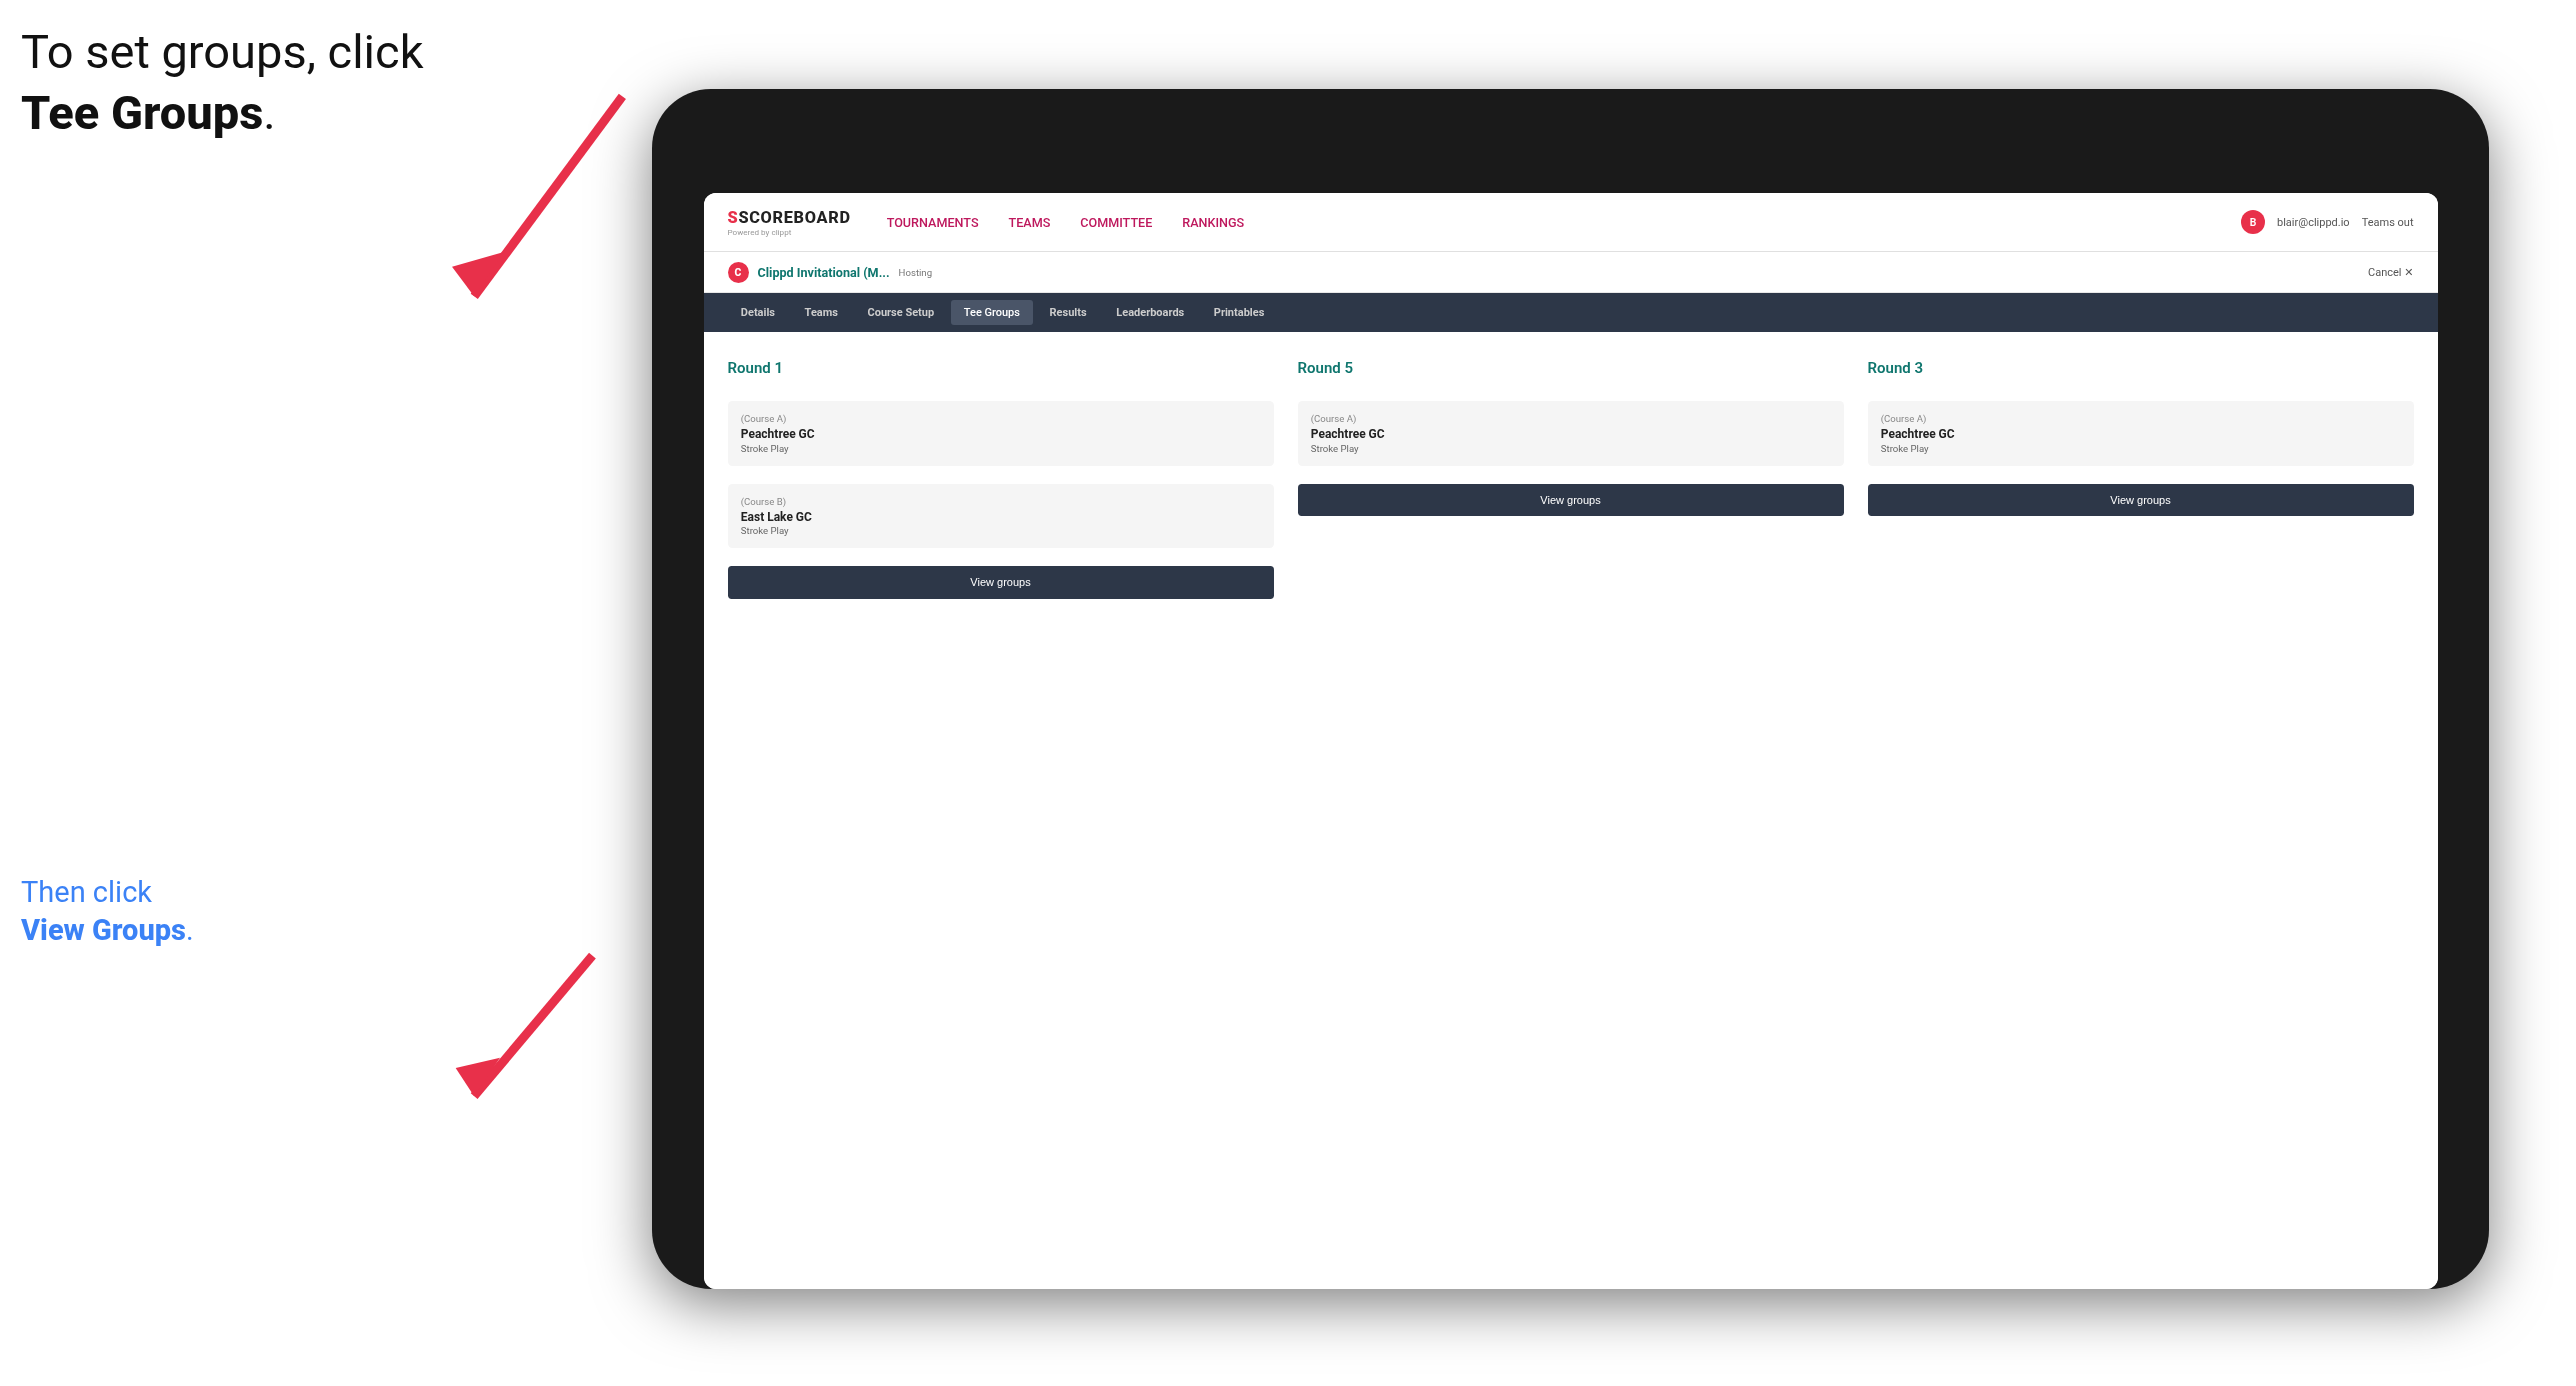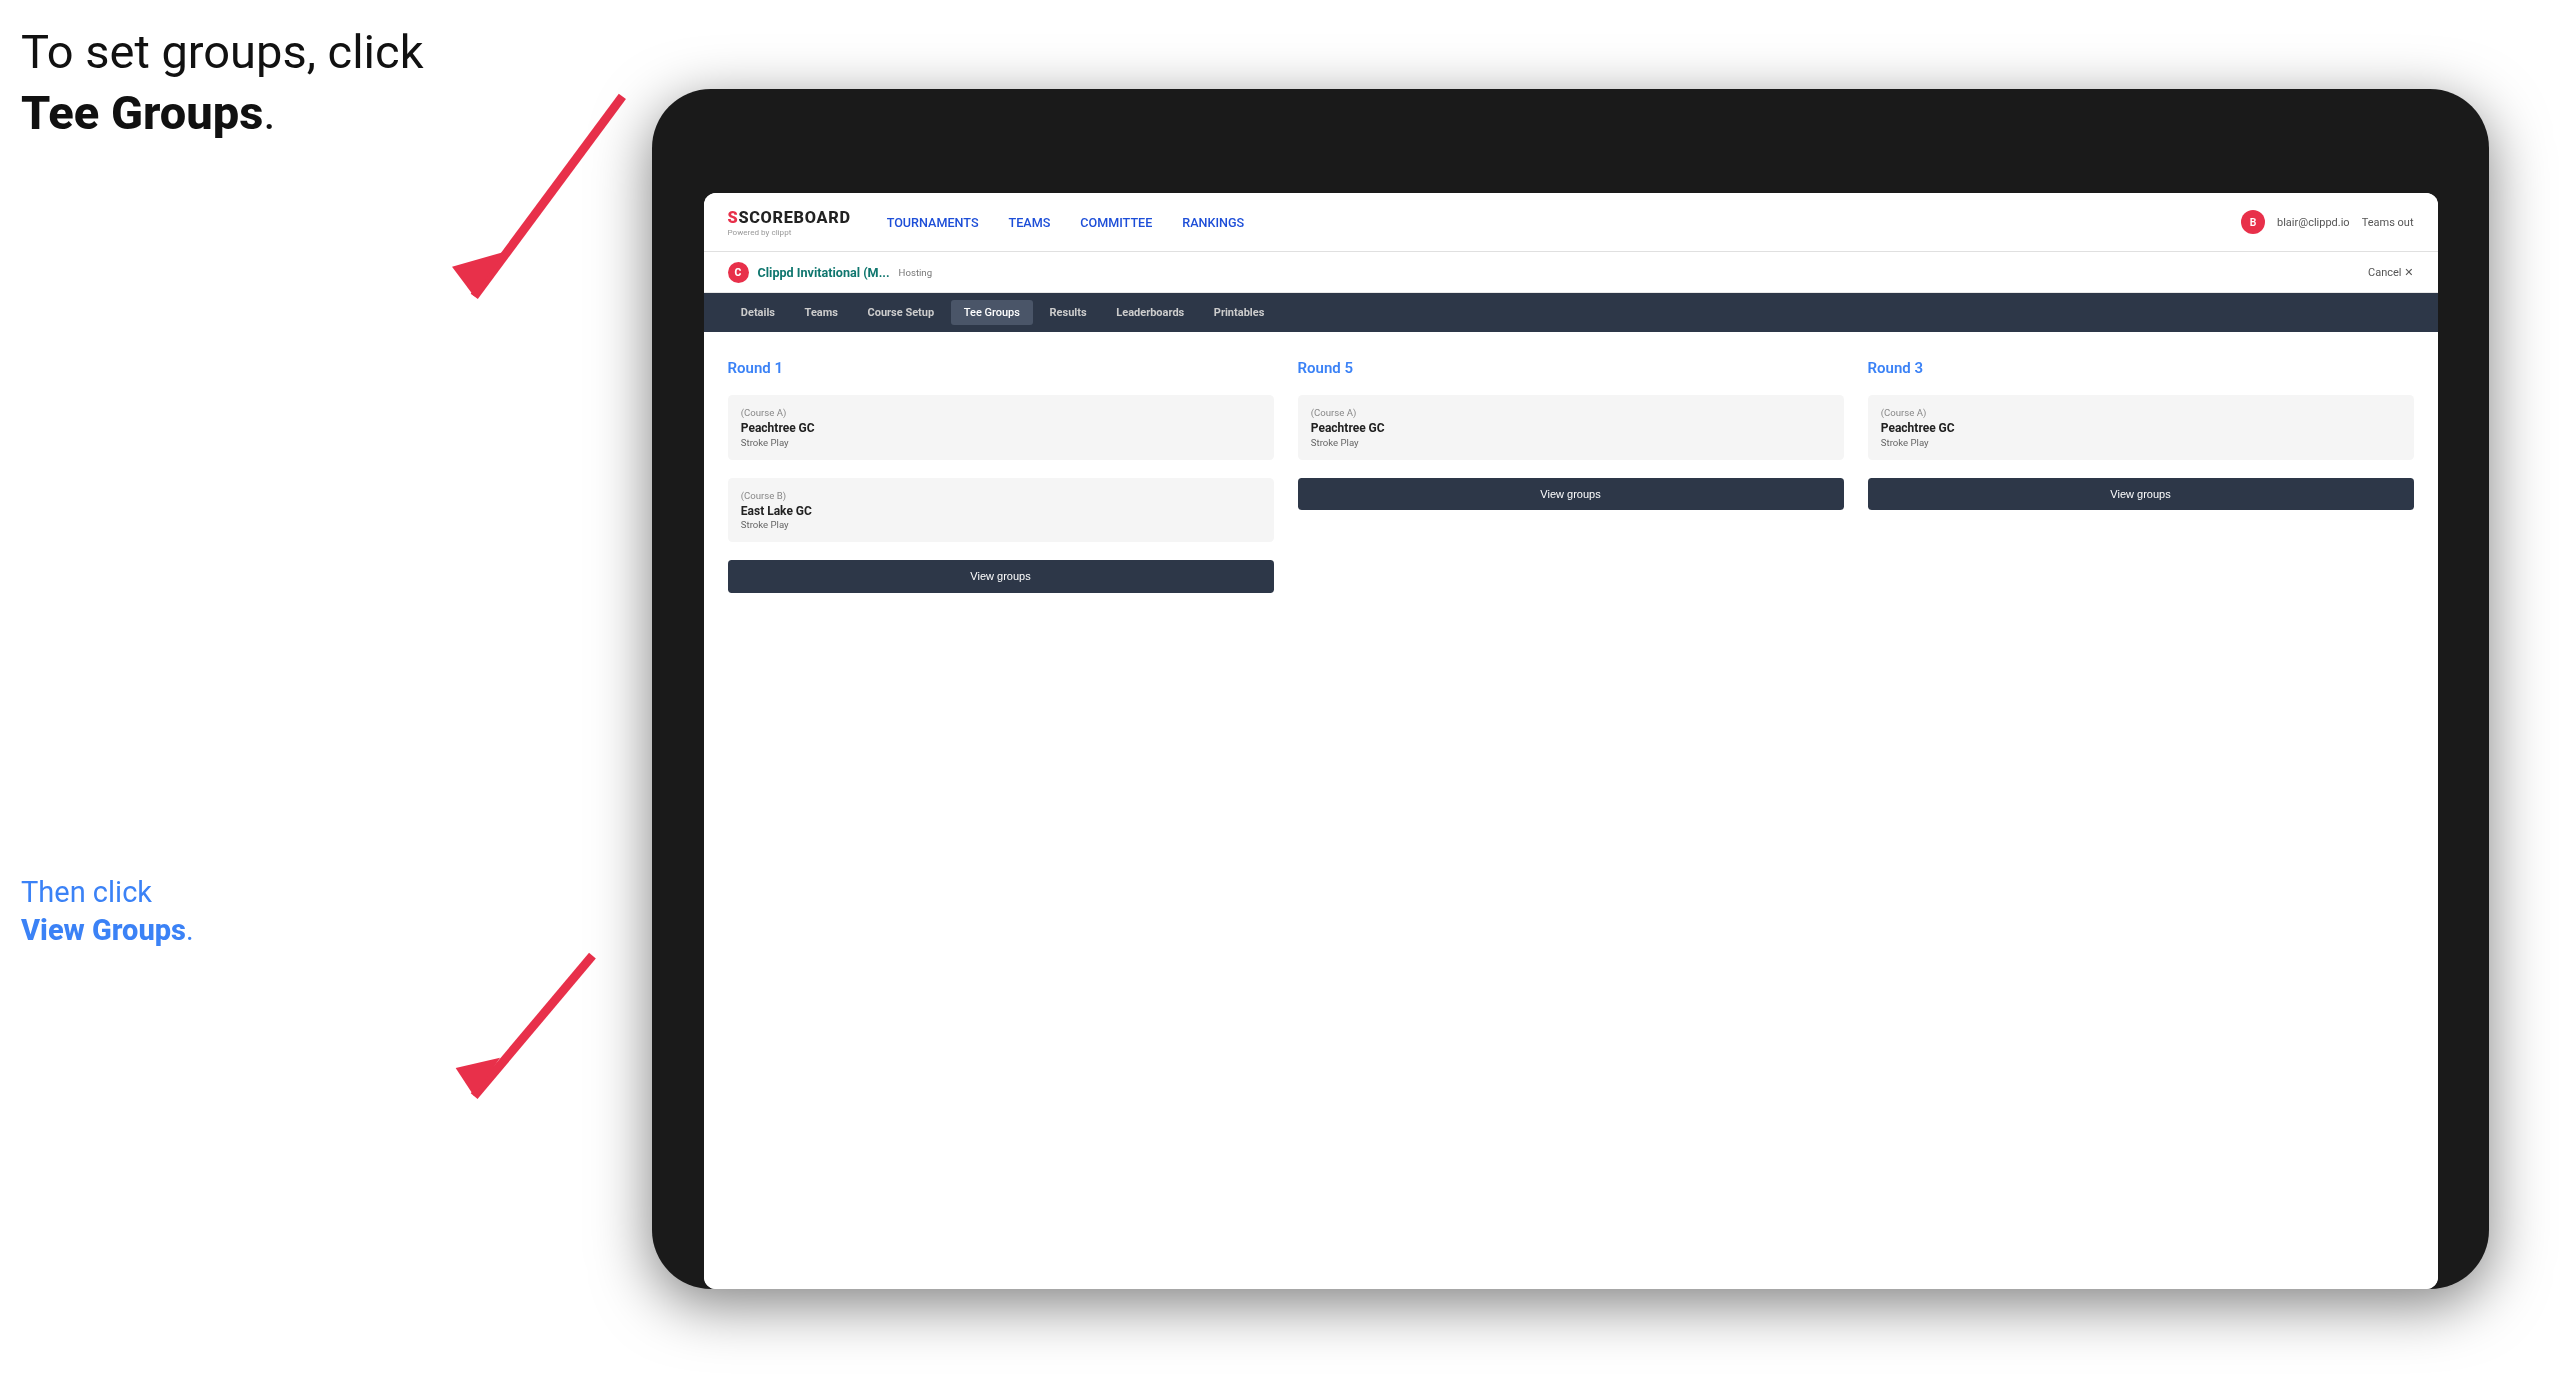--- a/index.html
+++ b/index.html
@@ -117,21 +117,21 @@
     }
 
     .nav-links {
       display: flex;
       gap: 30px;
       flex: 1;
     }
 
     .nav-link {
       font-size: 12.6px;
-      color: #1d4ed8;
+      color: #be185d;
       text-decoration: none;
       font-weight: 500;
       cursor: pointer;
     }
 
     .nav-right {
       display: flex;
       align-items: center;
       gap: 12px;
       font-size: 11px;
@@ -241,23 +241,23 @@
     }
 
     .round-column {
       display: flex;
       flex-direction: column;
       gap: 12px;
     }
 
     .round-title {
       font-size: 15px;
-      color: #3b82f6;
+      color: #0f766e;
       font-weight: 600;
-      margin-bottom: 6px;
+      margin-bottom: 12px;
     }
 
     .course-card {
       background: #f5f5f5;
       border-radius: 4.4px;
       padding: 12px 13.3px;
       margin-bottom: 6px;
     }
 
     .course-label {

